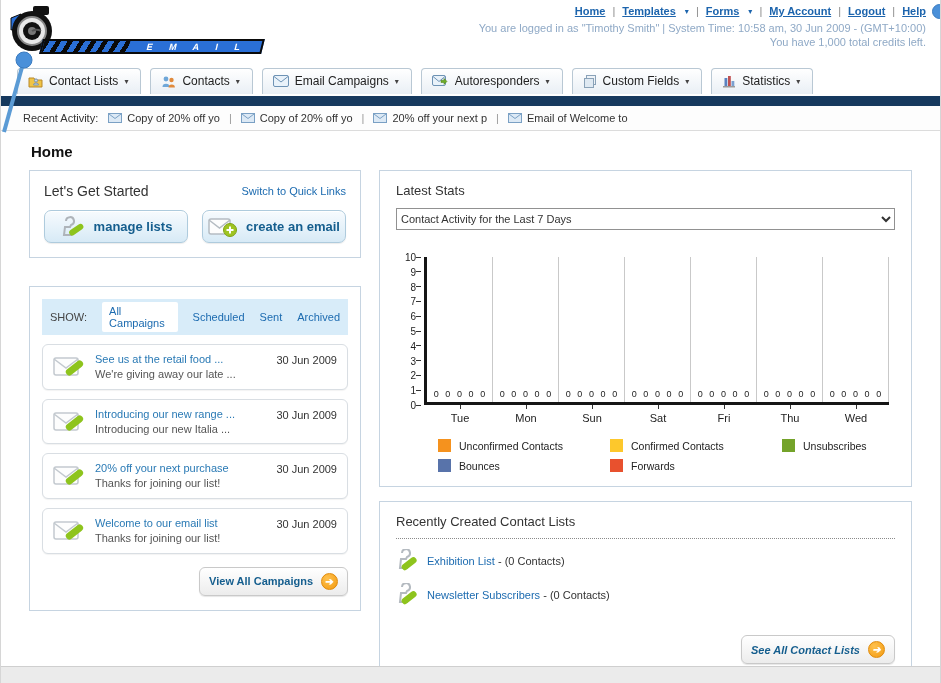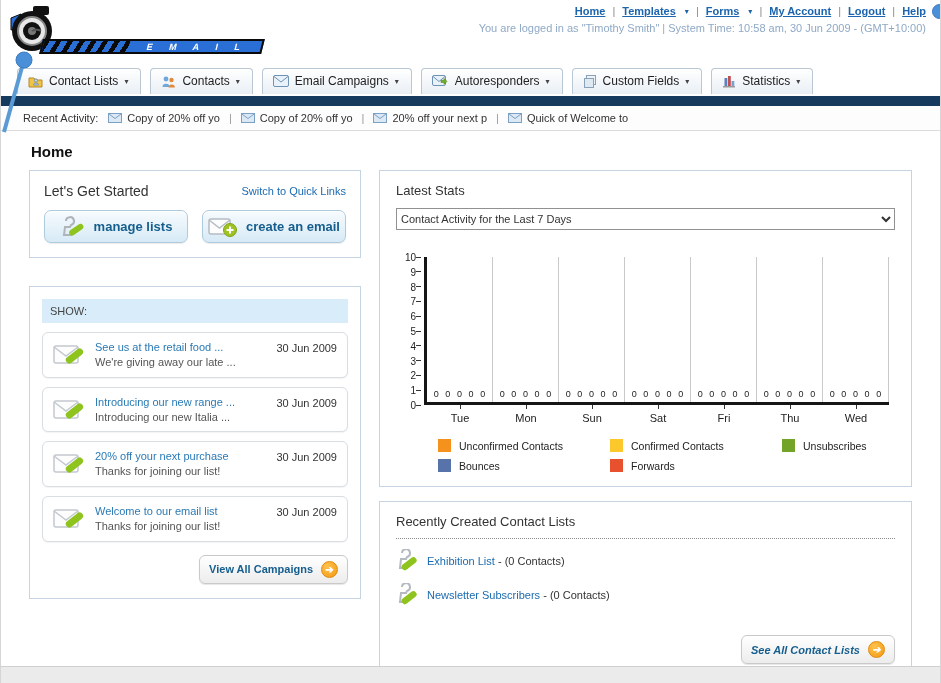--- a/index.html
+++ b/index.html
@@ -148,20 +148,21 @@
           <span class="caret">▾</span>
           <span class="sep">|</span>
           <a>My Account</a>
           <span class="sep">|</span>
           <a>Logout</a>
           <span class="sep">|</span>
           <a>Help</a>
         </div>
       <div class="login-info">
         <div>You are logged in as "Timothy Smith" | System Time: 10:58 am, 30 Jun 2009 - (GMT+10:00)</div>
+        <div>You have 1,000 total credits left.</div>
       </div>
     </div>
   </div>
 
   <div class="navbar">
     <div class="tabs">
         <div class="tab">
           <span style="display:flex">
             <svg width="15" height="13" viewBox="0 0 15 13">
               <path d="M1 3 h5 l1 2 h7 v7 h-13 z" fill="#f0c445" stroke="#b9892a"></path>
@@ -264,21 +265,21 @@
           <span>20% off your next p</span>
         </span>
         <span class="ra-sep">|</span>
         <span class="ra-item">
           <span style="display:flex">
             <svg width="14" height="10" viewBox="0 0 14 10">
               <rect x="0.5" y="0.5" width="13" height="9" fill="#dce9f5" stroke="#7aa0c4"></rect>
               <path d="M1 1 L7 5.5 L13 1" fill="none" stroke="#7aa0c4"></path>
             </svg>
           </span>
-          <span>Quick of Welcome to</span>
+          <span>Email of Welcome to</span>
         </span>
       </span>
   </div>
 
   <div class="content">
     <h1 class="page-title">Home</h1>
 
     <div class="columns">
 
       <div class="col-left">
@@ -303,20 +304,26 @@
                 <path d="M22 9.5 V16.5 M18.5 13 H25.5" stroke="#fff" stroke-width="2"></path>
               </svg>
               <span>create an email</span>
             </div>
           </div>
         </div>
 
         <div class="panel campaigns">
           <div class="filter-bar">
             <span>SHOW:</span>
+            <span id="filters" style="display:flex;gap:15px;align-items:center">
+                <span class="filter-link active">All Campaigns</span>
+                <span class="filter-link">Scheduled</span>
+                <span class="filter-link">Sent</span>
+                <span class="filter-link">Archived</span>
+              </span>
           </div>
           <div id="camp-list">
               <div class="camp-card">
                 <span style="display:flex">
                   <svg width="32" height="24" viewBox="0 0 32 24">
                     <rect x="1" y="3" width="24" height="17" rx="2" fill="#fdfdfd" stroke="#c3c9cf" stroke-width="1.5"></rect>
                     <path d="M1 4 L13 13 L25 4" fill="none" stroke="#c3c9cf" stroke-width="1.5"></path>
                     <rect x="12" y="12" width="20" height="7" rx="3.5" fill="#8ec41d" transform="rotate(-38 18 15)"></rect>
                   </svg>
                 </span>

